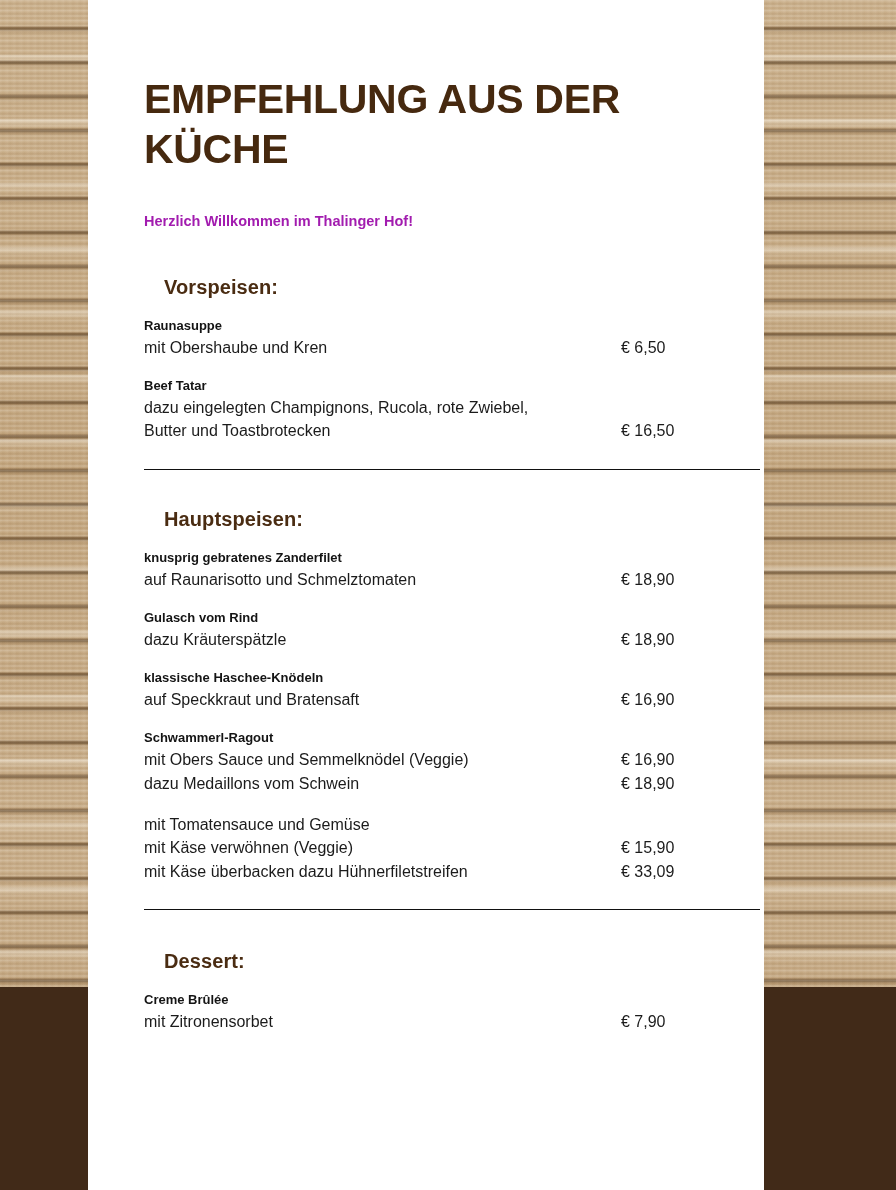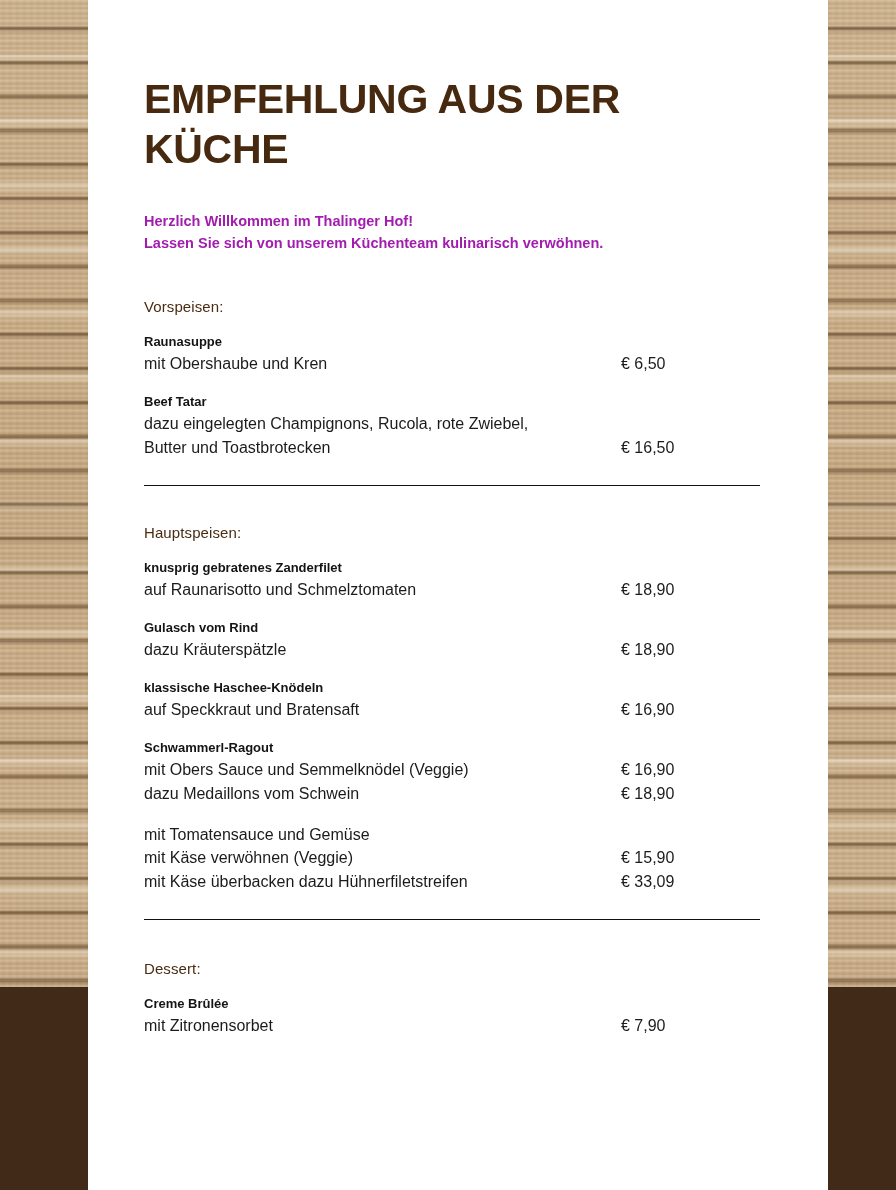--- a/index.html
+++ b/index.html
@@ -51,21 +51,21 @@
   #dark-band {
     position:absolute;
     left:0; right:0; top:987px; bottom:0;
     background:#412a18;
   }
 
   
   #card {
     position:absolute;
     left:88px; top:0;
-    width:740px; height:1190px;
+    width:676px; height:1190px;
     background:#ffffff;
   }
 
   #inner {
     position:absolute;
     left:56px; top:0;
     width:624px;
   }
 
   
@@ -81,23 +81,24 @@
   .intro {
     color:#a21caf;
     font-size:14.5px;
     font-weight:bold;
     line-height:1.52;
     margin-top:36px;
   }
 
   .section-title {
     color:#4a2c12;
-    font-size:15px;
-    font-weight:normal;
+    font-size:20px;
+    font-weight:bold;
     letter-spacing:0.1px;
+    margin-left:20px;
   }
 
   
   .item { margin-top:18px; }
 
   .item-name {
     color:#141414;
     font-size:13px;
     font-weight:bold;
     line-height:1.45;
@@ -134,21 +135,20 @@
   <div id="wood"></div>
   <div id="dark-band"></div>
 
   <div id="card">
     <div id="inner">
 
       <h1 id="main-title">EMPFEHLUNG AUS DER KÜCHE</h1>
 
       <div class="intro">
         <div>Herzlich Willkommen im Thalinger Hof!</div>
-        <div>Lassen Sie sich von unserem Küchenteam kulinarisch verwöhnen.</div>
       </div>
 
       <div id="sections-host">
           <div style="margin-top: 44px;">
             <div class="section-title">Vorspeisen:</div>
             <div class="item">
               <div class="item-name">Raunasuppe</div>
               <div class="line">
                 <span class="desc">mit Obershaube und Kren</span>
                 <span class="price">€ 6,50</span>

